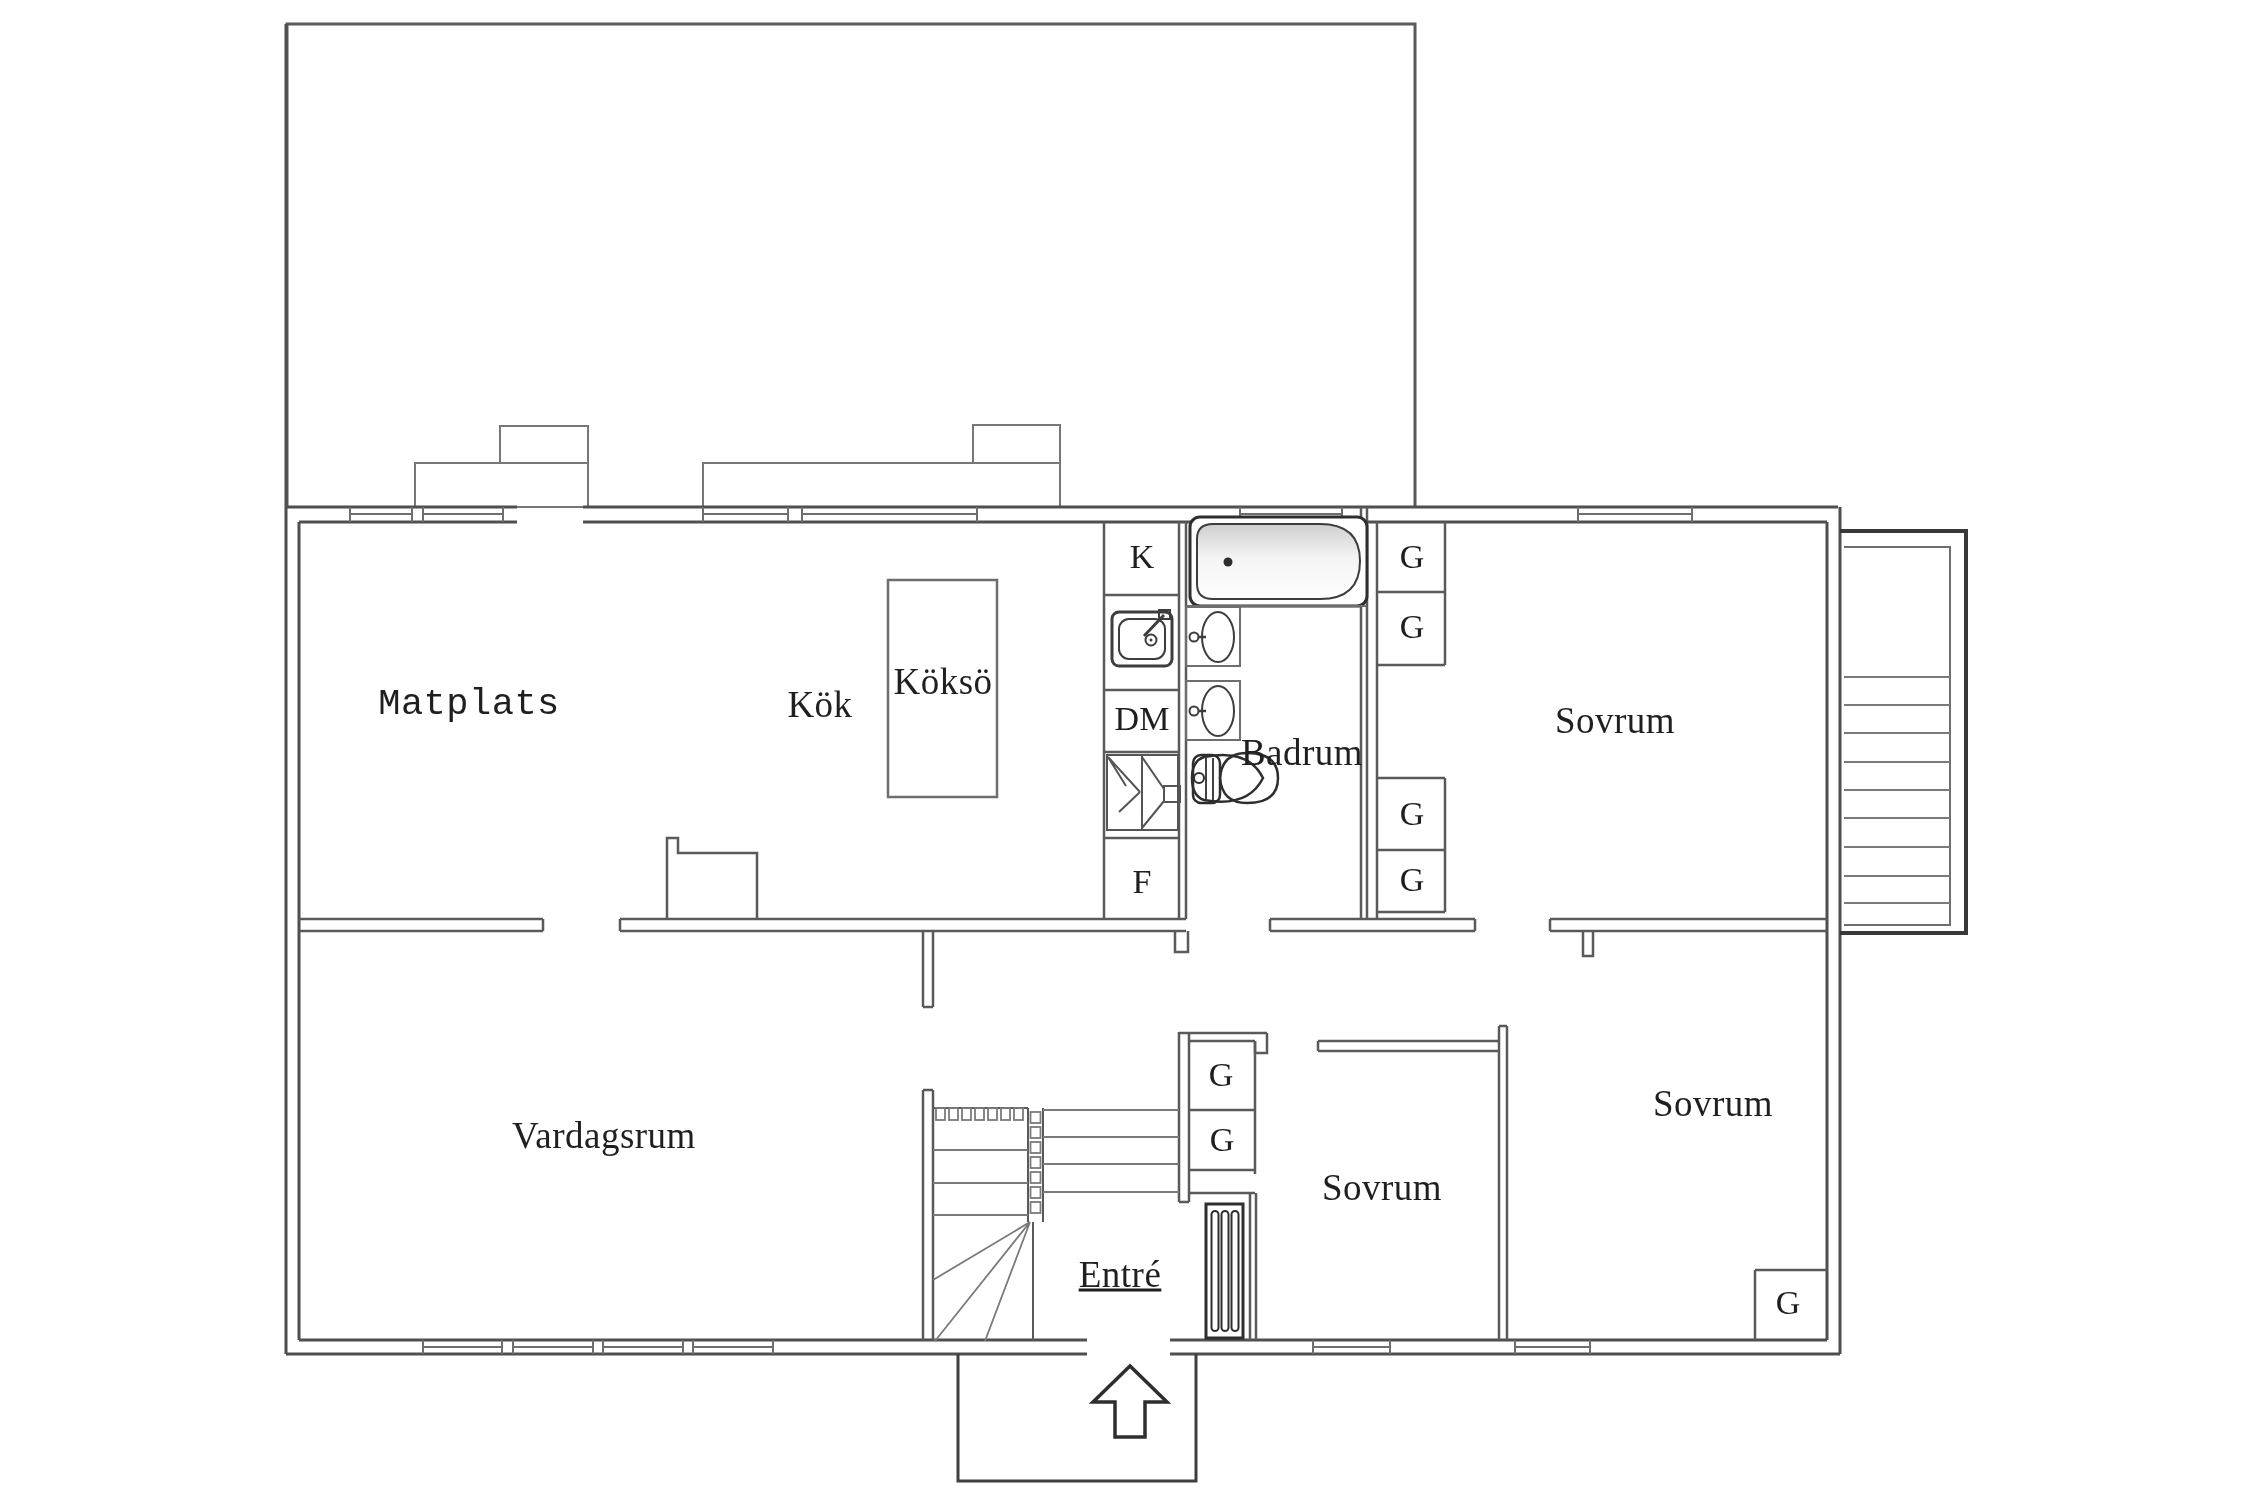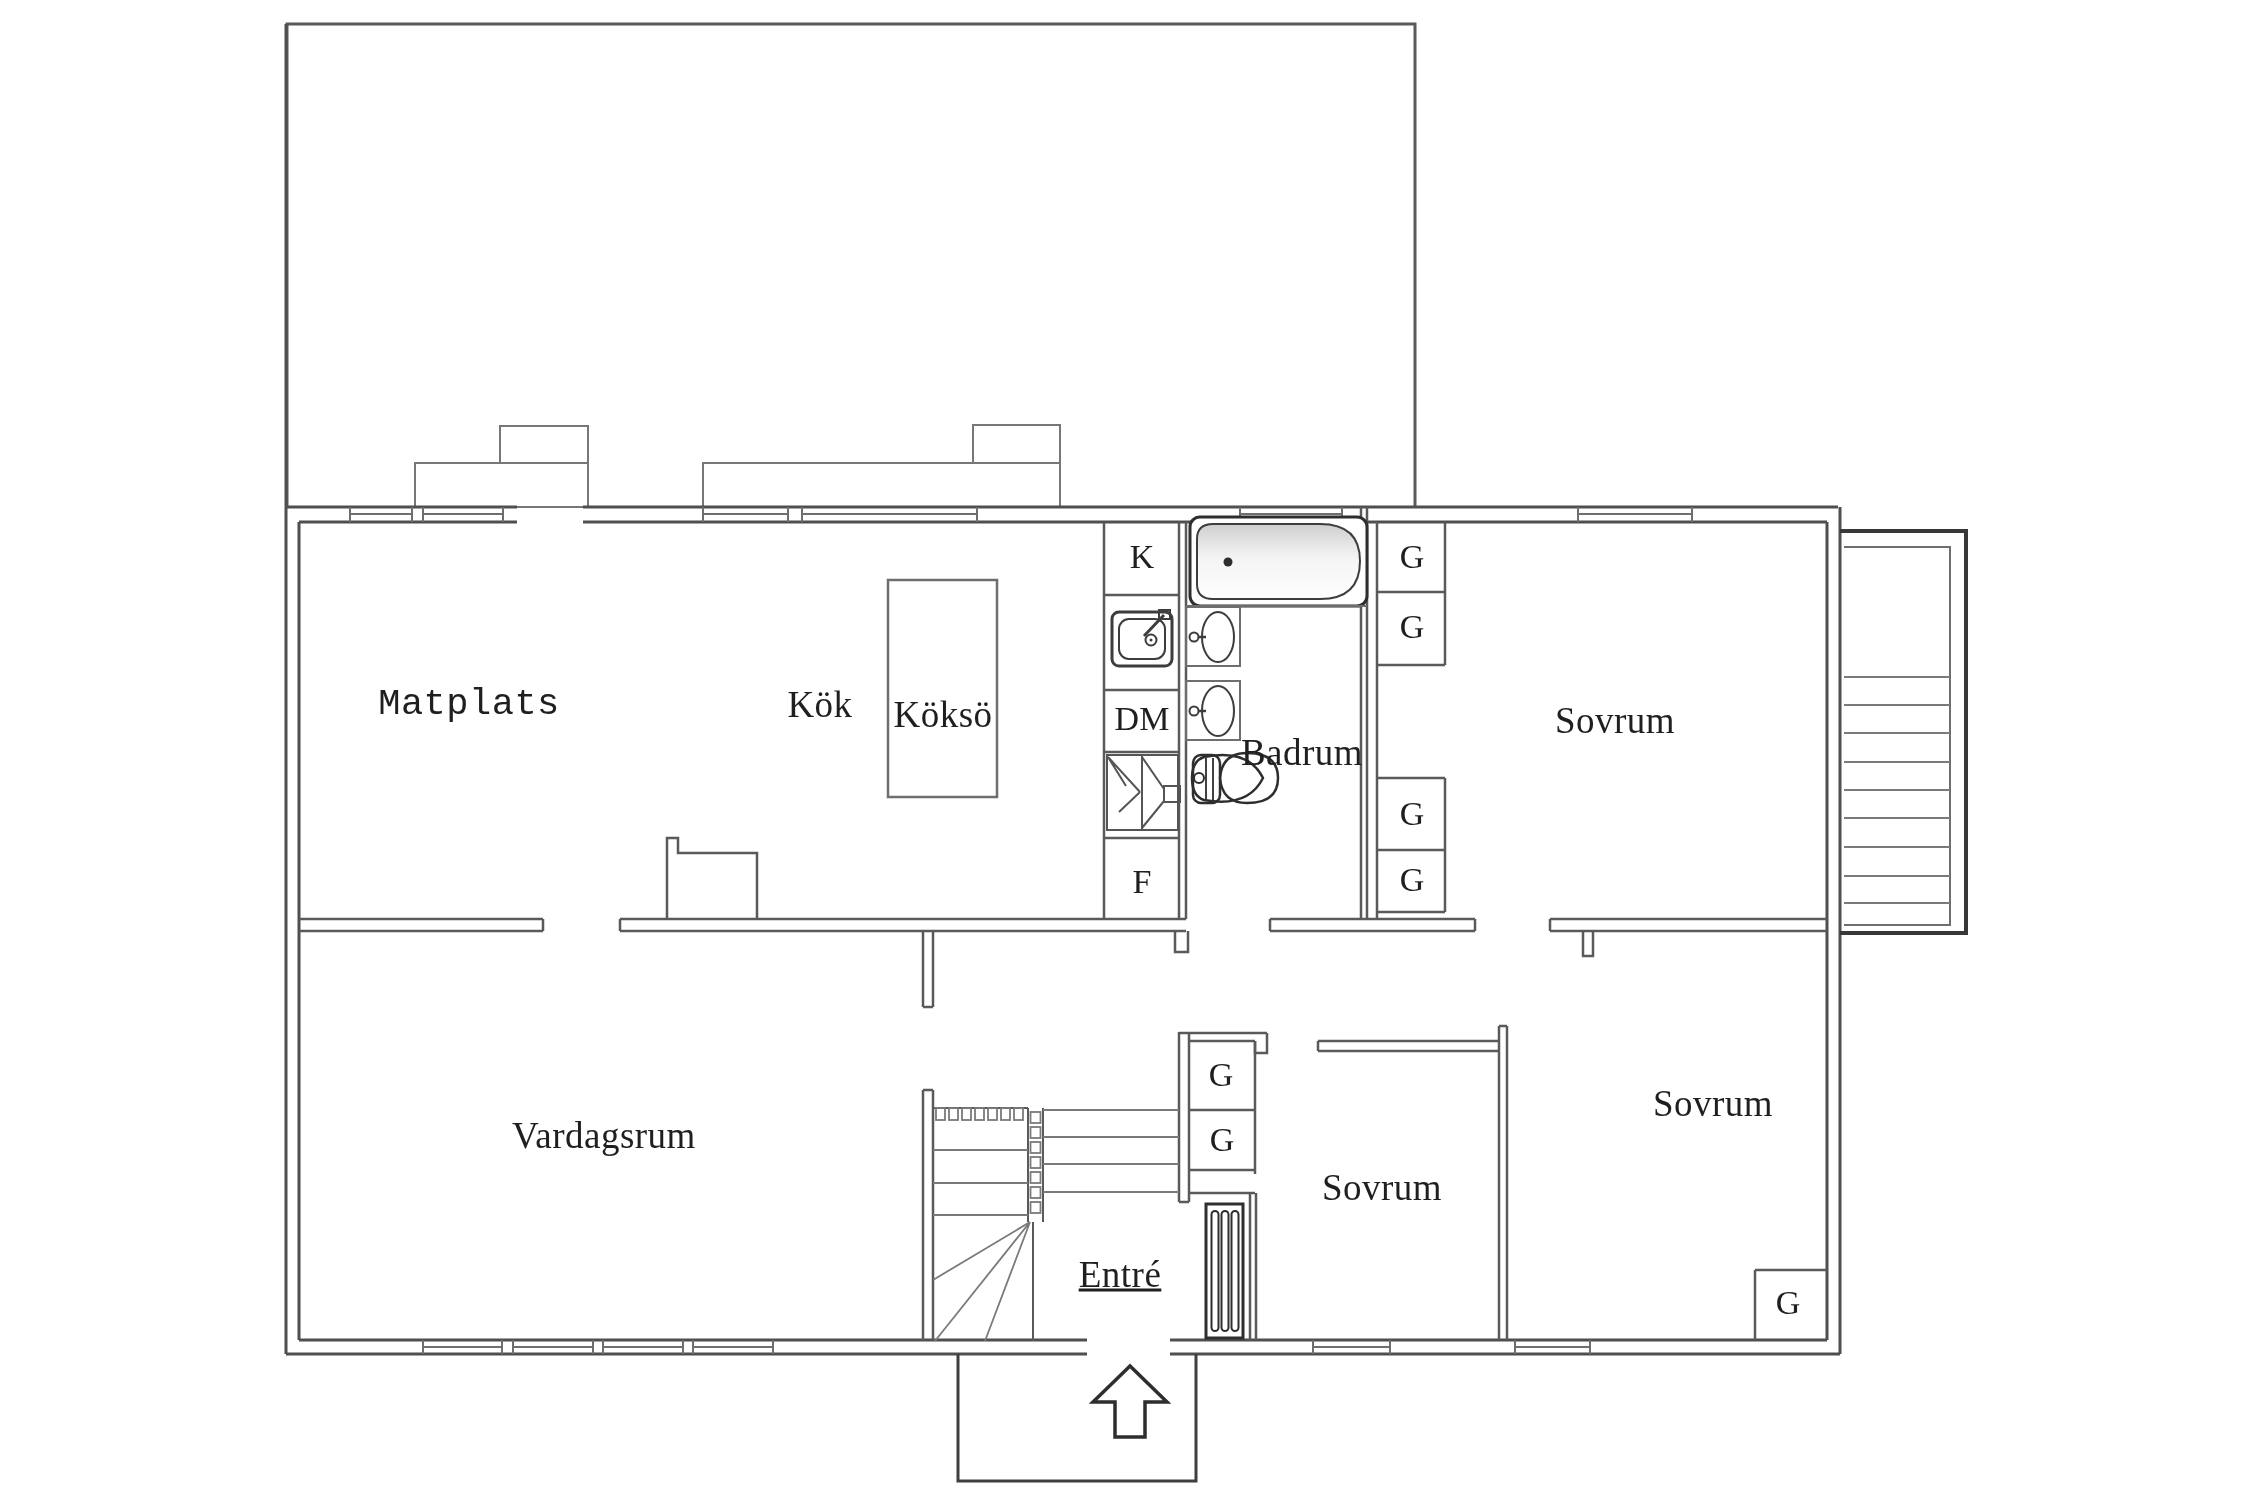--- a/index.html
+++ b/index.html
@@ -203,21 +203,21 @@
 </svg>
 
 <span class="lbl room" style="left:469px;top:704px;font-family:Liberation Mono, monospace;">Matplats</span>
 <span class="lbl room" style="left:820px;top:704px;">Kök</span>
 <span class="lbl room" style="left:604px;top:1135px;">Vardagsrum</span>
 <span class="lbl room" style="left:1302px;top:752px;">Badrum</span>
 <span class="lbl room" style="left:1615px;top:720px;">Sovrum</span>
 <span class="lbl room" style="left:1382px;top:1187px;">Sovrum</span>
 <span class="lbl room" style="left:1713px;top:1103px;">Sovrum</span>
 <span class="lbl room" style="left:1120px;top:1274px;text-decoration:underline;">Entré</span>
-<span class="lbl room" style="left:943px;top:681px;margin-top:33px;">Köksö</span>
+<span class="lbl room" style="left:943px;top:681px;">Köksö</span>
 
 <span class="lbl mark" style="left:1142px;top:557px;">K</span>
 <span class="lbl mark" style="left:1142px;top:719px;text-align:right;">DM</span>
 <span class="lbl mark" style="left:1142px;top:882px;">F</span>
 
 <span class="lbl mark" style="left:1412px;top:557px;">G</span>
 <span class="lbl mark" style="left:1412px;top:627px;">G</span>
 <span class="lbl mark" style="left:1412px;top:814px;">G</span>
 <span class="lbl mark" style="left:1412px;top:880px;">G</span>
 <span class="lbl mark" style="left:1221px;top:1075px;">G</span>

